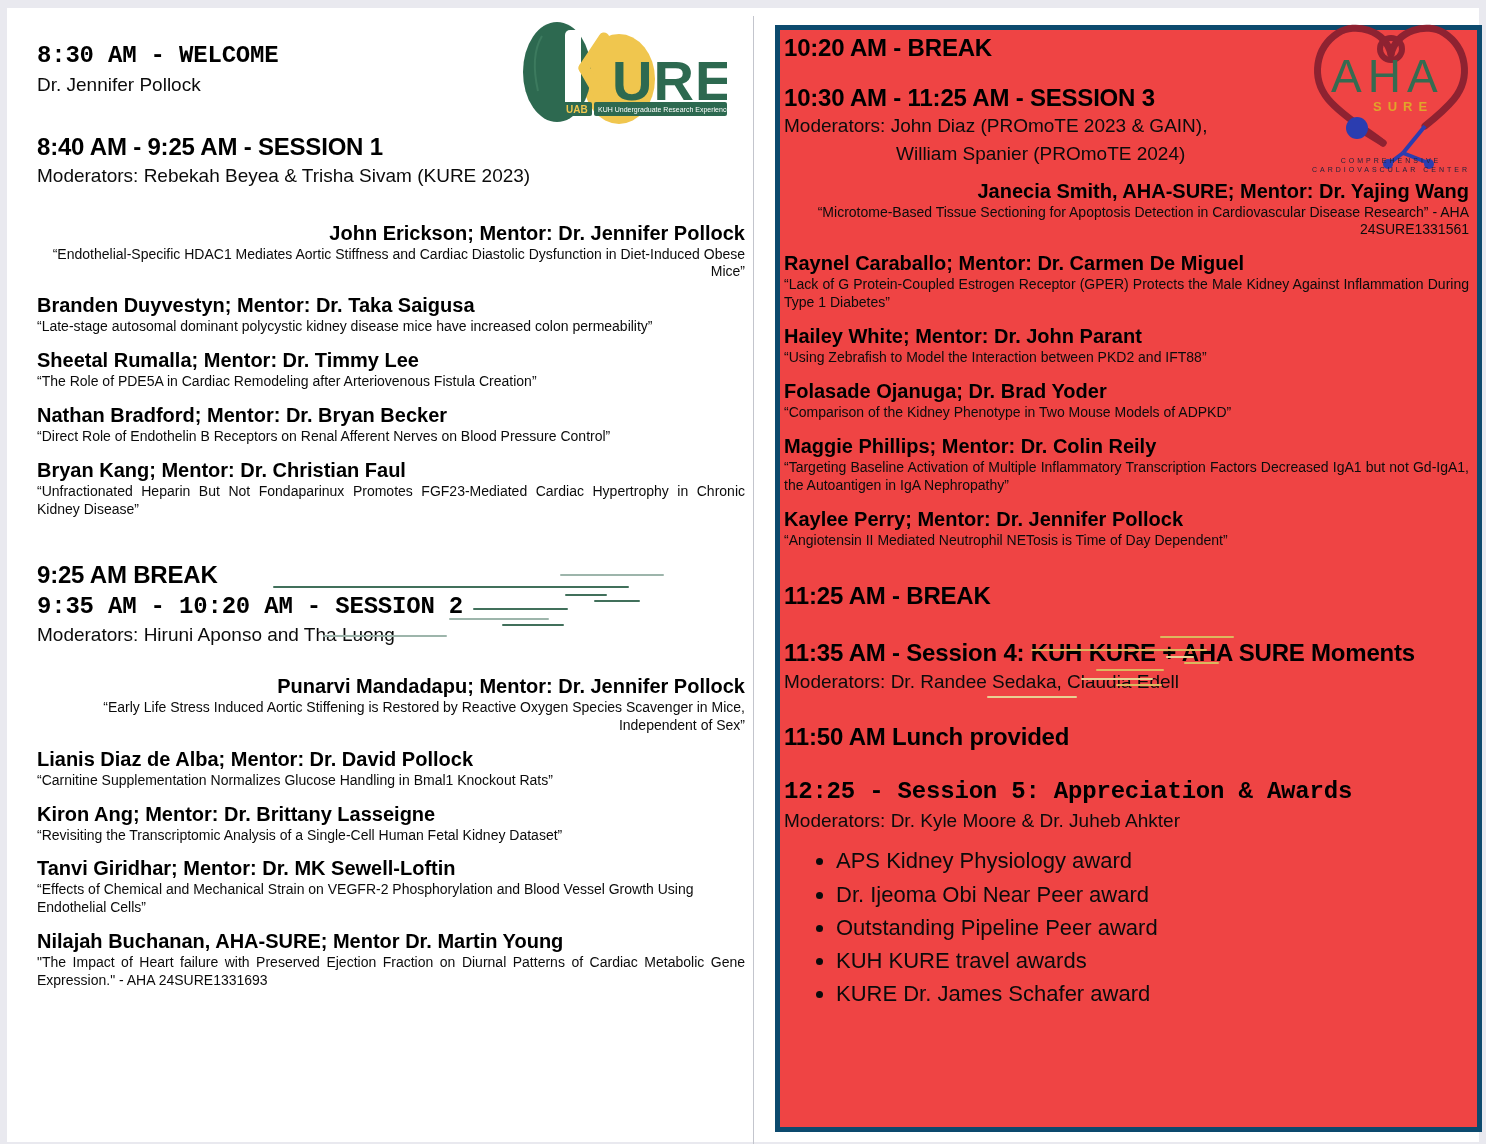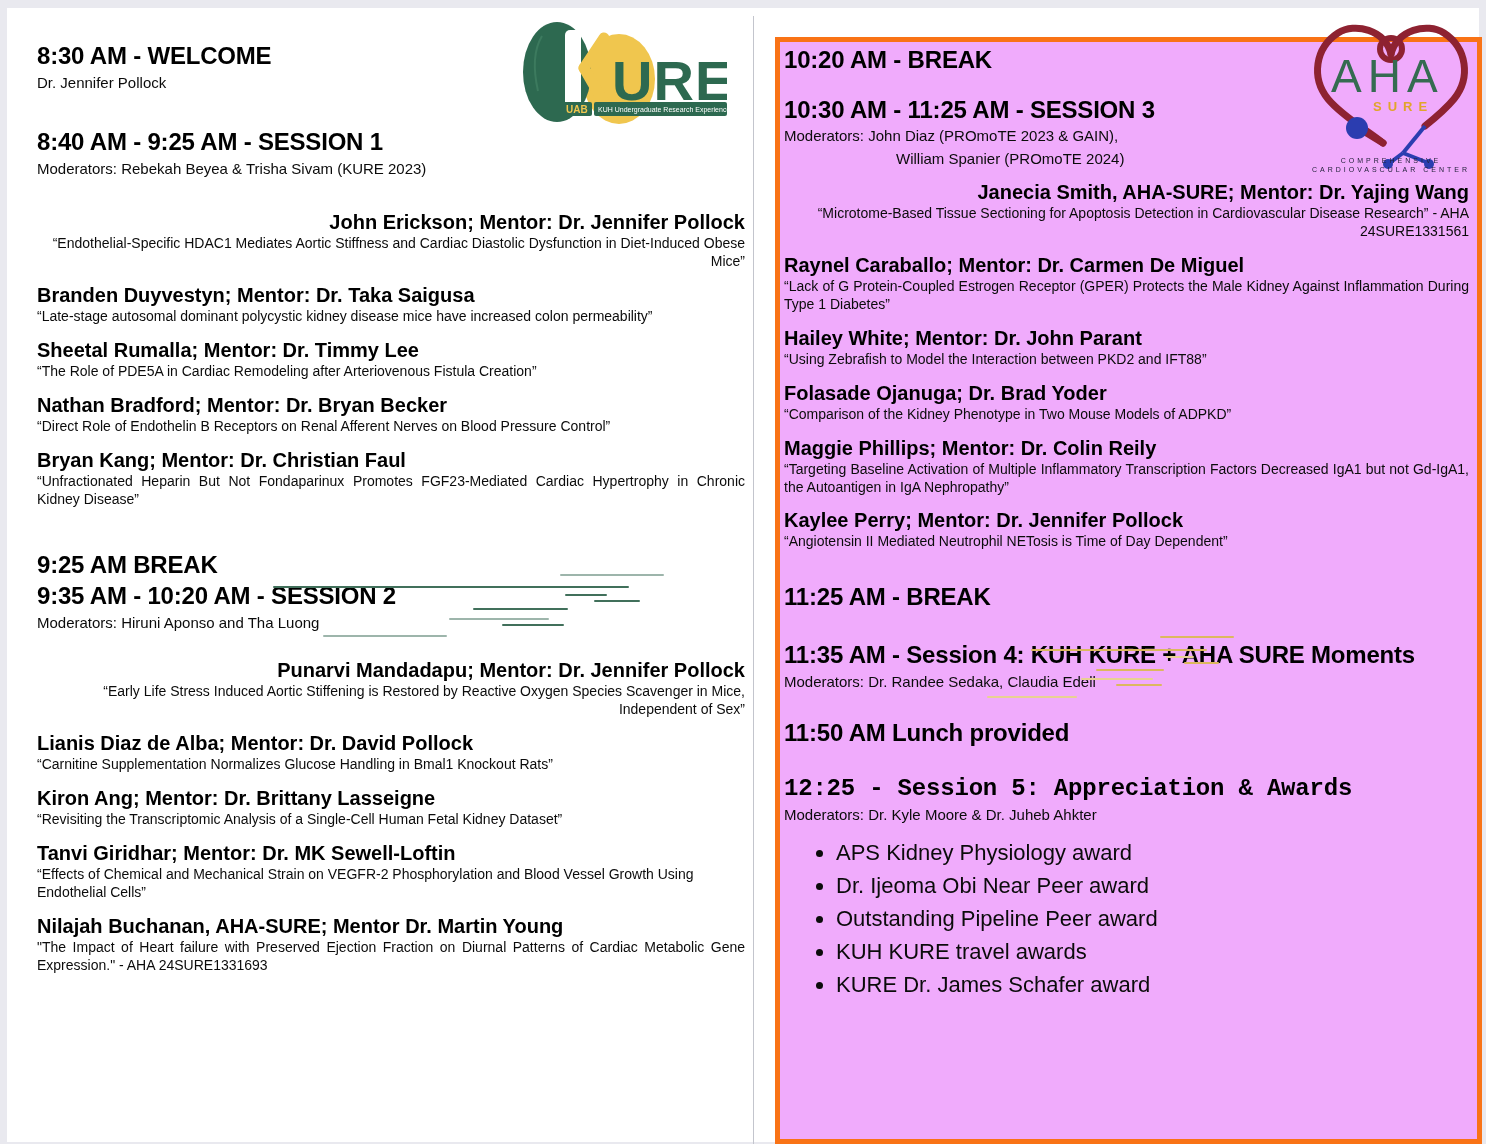--- a/index.html
+++ b/index.html
@@ -3,37 +3,37 @@
 <meta charset="utf-8">
 <style>
   html,body{margin:0;padding:0;}
   body{font-family:"Liberation Sans",sans-serif;color:#0b0b0b;}
   .viewport{position:relative;width:1486px;height:1144px;background:#e9e9ef;overflow:hidden;}
   .page{position:absolute;left:7px;top:8px;width:1472px;height:1134px;background:#ffffff;}
   .col-divider{position:absolute;left:746px;top:8px;width:1px;height:1132px;background:#c3c5cd;}
 
   
   .left-col{position:absolute;left:30px;top:22px;width:708px;}
-  .purple-box{position:absolute;left:768px;top:29px;width:707px;height:1107px;border:5px solid #f97316;box-sizing:border-box;background:#f0abfc;}
+  .purple-box{position:absolute;left:768px;top:17px;width:707px;height:1107px;border:5px solid #0c4a6e;box-sizing:border-box;background:#ef4444;}
   .right-col{position:relative;padding:4px 8px 0 4px;}
 
   .h-time{font-weight:700;font-size:24px;line-height:1.15;color:#000;letter-spacing:-0.2px;}
-  .sub{font-size:15px;line-height:1.3;margin-top:3px;}
+  .sub{font-size:19px;line-height:1.3;margin-top:3px;}
   .mods-indent{padding-left:112px;}
   .pres{margin-top:12px;}
   .pres:first-of-type{margin-top:0;text-align:right;}
   .pname{font-weight:700;font-size:20px;line-height:1.25;color:#000;}
   .ptitle{font-size:14px;line-height:1.28;}
   .just{text-align:justify;}
 
-  .m-welcome{margin:12px 0 0 0;}
+  .m-welcome{margin:12px 0 0 0;font-family:Liberation Mono, monospace;}
   .m-session1{margin-top:36px;}
   .m-plist1{margin-top:32px;}
   .m-break1{margin-top:42px;}
-  .m-session2{margin-top:4px;}
+  .m-session2{margin-top:4px;font-family:Liberation Mono, monospace;}
   .m-plist2{margin-top:26px;}
 
   .m-session3{margin-top:22px;}
   .m-plist3{margin-top:12px;}
   .m-break2{margin-top:32px;}
   .m-session4{margin-top:30px;}
   .m-lunch{margin-top:28px;}
   .m-session5{margin-top:28px;font-family:Liberation Mono, monospace;}
   .awards{margin:14px 0 0 0;padding-left:52px;}
   .awards li{font-size:22px;line-height:1.28;margin-top:5px;}

